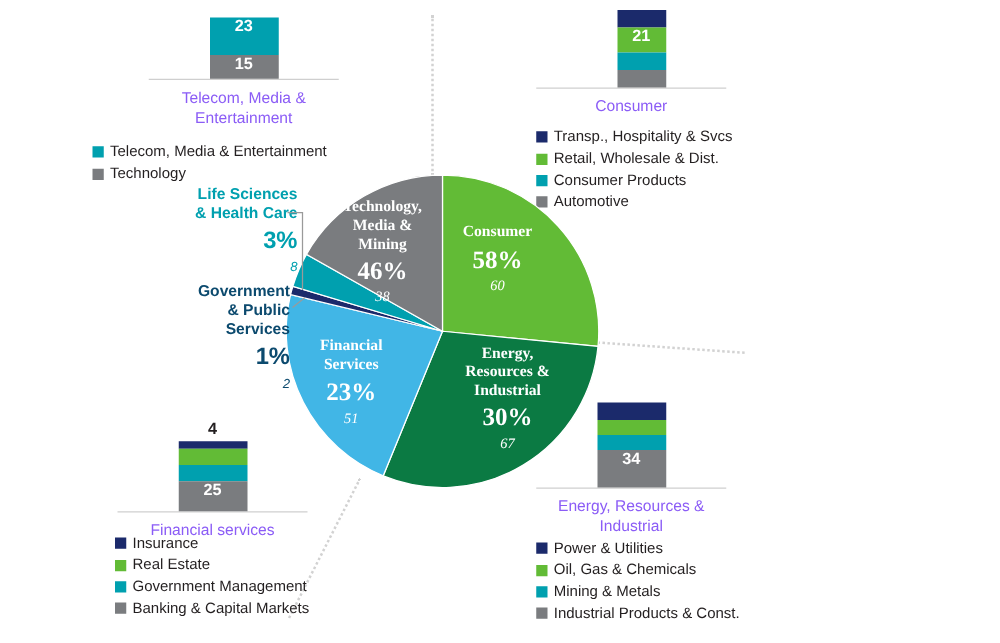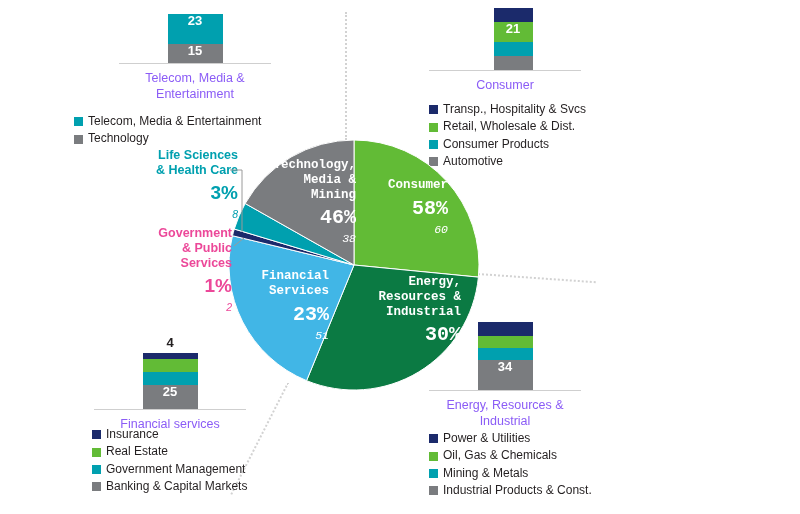--- a/index.html
+++ b/index.html
@@ -45,22 +45,22 @@
   .swatch{
     width:9px;height:9px;margin-right:5px;flex:0 0 auto;
     border:1px solid rgba(255,255,255,0.0);box-sizing:border-box;
   }
 
   
   #pie-wrap{position:absolute;left:228px;top:139px;width:252px;height:252px;}
   #pie{width:252px;height:252px;display:block;}
 
   .pie-label{
-    position:absolute;text-align:right;color:#ffffff;
-    font-family:Liberation Mono, monospace;pointer-events:none;
+    position:absolute;text-align:center;color:#ffffff;
+    font-family:Liberation Serif, serif;pointer-events:none;
   }
   .pl-name{font-weight:bold;font-size:12.5px;line-height:1.18;}
   .pl-pct{font-weight:bold;font-size:20px;line-height:1.35;margin-top:2px;}
   .pl-val{font-size:11.5px;font-style:italic;line-height:1.2;margin-top:1px;}
 
   .callout{position:absolute;text-align:right;}
   .callout .pl-name{font-weight:bold;font-size:12.5px;line-height:1.2;}
   .callout .pl-pct{font-weight:bold;font-size:19px;line-height:1.4;}
   .callout .pl-val{font-size:10.5px;font-style:italic;}
 
@@ -264,21 +264,21 @@
   <div class="callout" style="left:128px;top:148px;width:110px;color:#00a0af;">
     <div class="pl-name">Life Sciences</div>
     <div class="pl-name">&amp; Health Care</div>
     <div class="pl-pct">3%</div>
     <div class="pl-val">8</div>
   </div>
   <svg class="leader" style="left:230px;top:162px;width:34px;height:78px;overflow:visible;">
     <path d="M0,8 L12,8 L12,70" fill="none" stroke="#9a9a9a" stroke-width="1"></path>
   </svg>
 
-  <div class="callout" style="left:122px;top:226px;width:110px;color:#ec4899;">
+  <div class="callout" style="left:122px;top:226px;width:110px;color:#0c4a6e;">
     <div class="pl-name">Government</div>
     <div class="pl-name">&amp; Public</div>
     <div class="pl-name">Services</div>
     <div class="pl-pct">1%</div>
     <div class="pl-val">2</div>
   </div>
   <svg class="leader" style="left:230px;top:228px;width:30px;height:30px;overflow:visible;">
     <path d="M4,18 L14,10" fill="none" stroke="#9a9a9a" stroke-width="1"></path>
   </svg>
 

